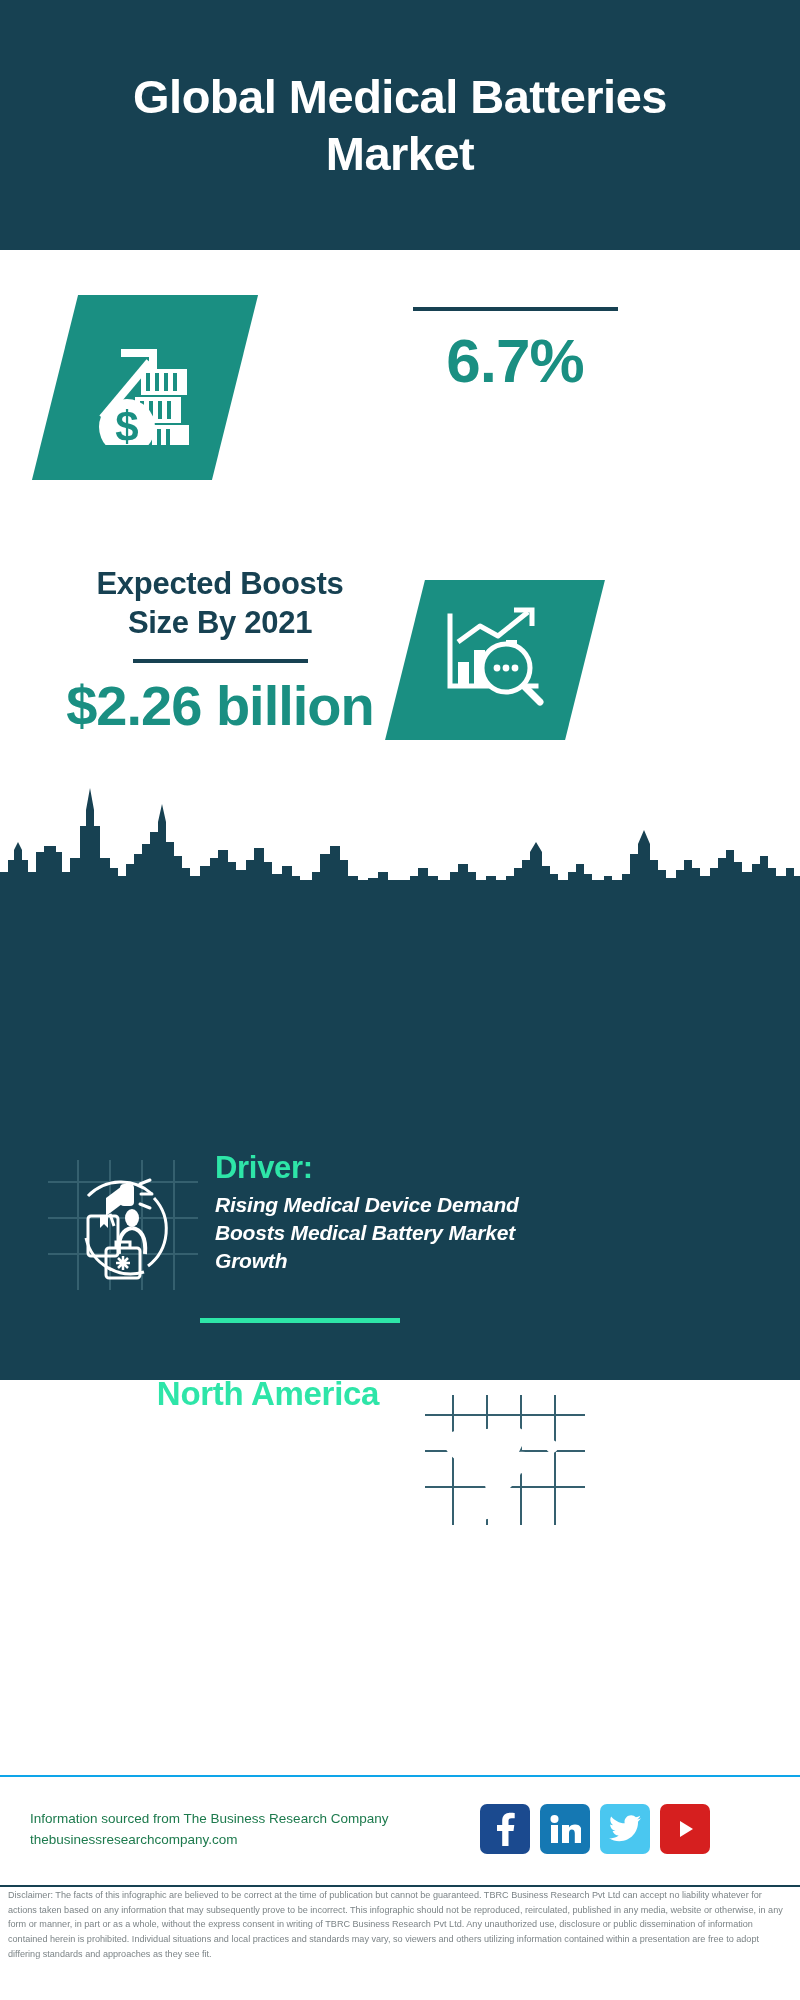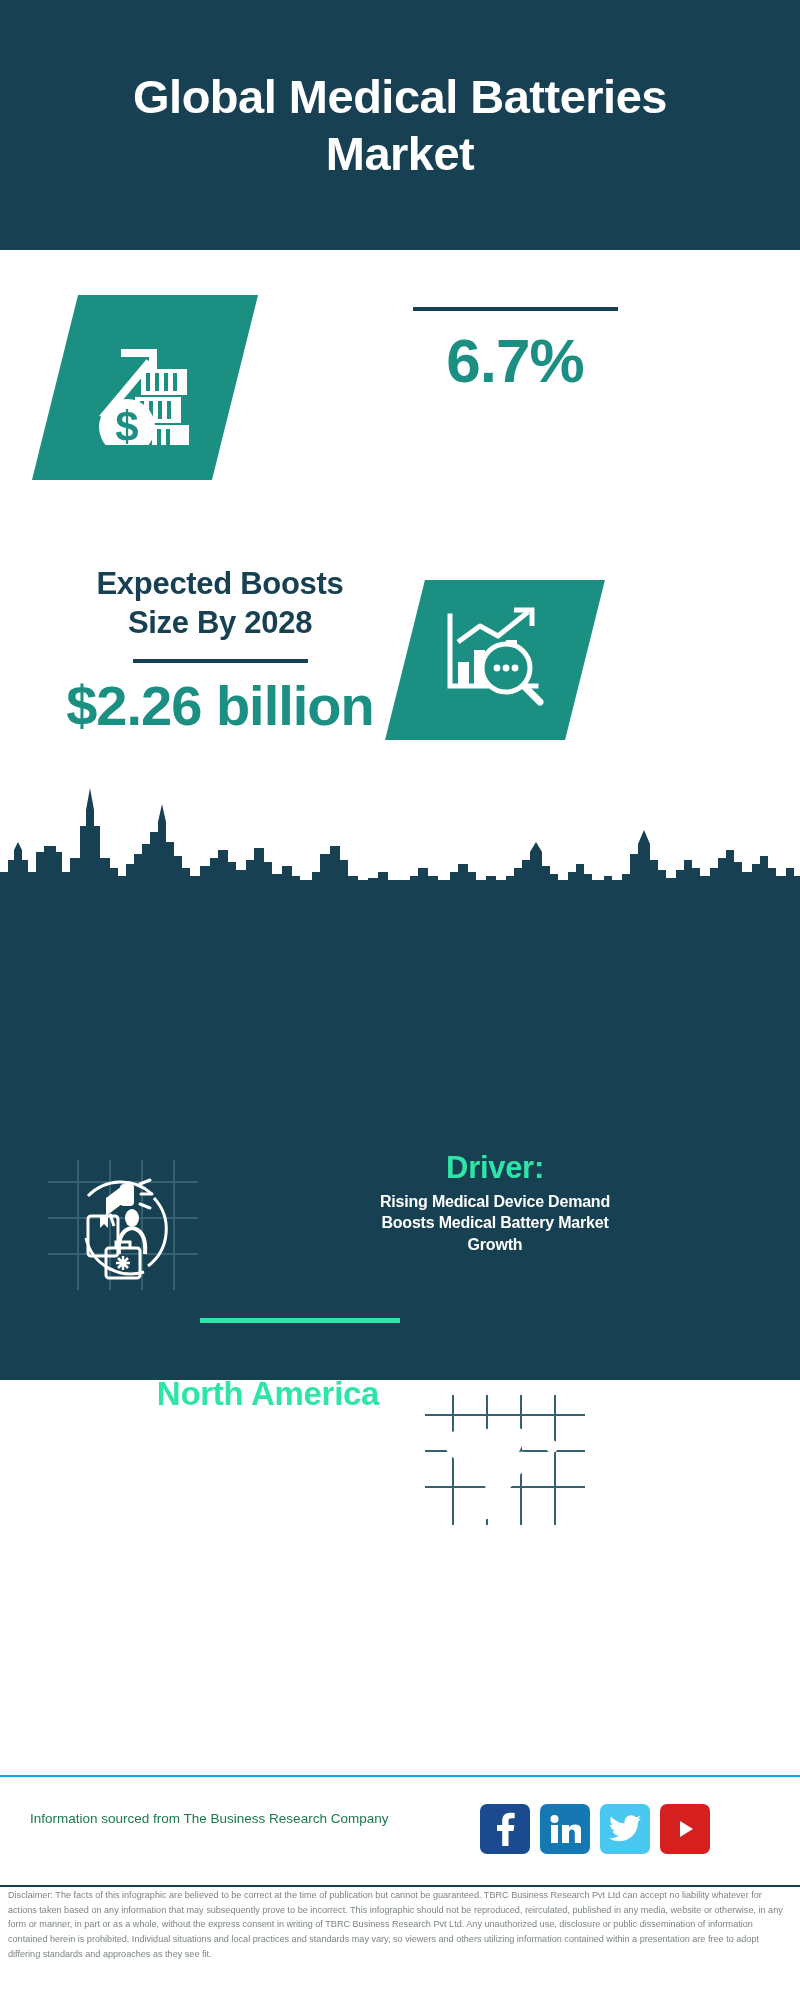--- a/index.html
+++ b/index.html
@@ -58,25 +58,26 @@
 
   
   .darkpanel {
     position:absolute; left:0; top:880px; width:800px; height:500px; background:#174152;
   }
   .skyline { position:absolute; left:0; top:780px; width:800px; height:110px; }
 
   
   .driver-row { position:absolute; left:0; top:1150px; width:800px; }
   .driver-icon { position:absolute; left:48px; top:10px; width:150px; height:130px; }
-  .driver-text { position:absolute; left:215px; top:0px; width:560px; text-align:center; }
+  .driver-text { position:absolute; left:215px; top:0px; width:560px; text-align:left; }
   .driver-label { color:#2ee5a8; font-size:31px; font-weight:bold; letter-spacing:-0.3px; }
   .driver-body {
-    color:#ffffff; font-size:16px; font-weight:bold; line-height:1.33; margin-top:5px;
+    color:#ffffff; font-size:21px; font-weight:bold; line-height:1.33; margin-top:5px;
     letter-spacing:-0.2px;
+    font-style:italic;
   }
 
   .rule-green {
     position:absolute; left:200px; top:1318px; width:200px; height:5px; background:#2ee5a8;
   }
 
   
   .region-row { position:absolute; left:0; top:1375px; width:800px; }
   .region-text { position:absolute; left:28px; top:0; width:480px; text-align:center; }
   .region-name { color:#2ee5a8; font-size:33px; font-weight:bold; letter-spacing:-0.3px; }
@@ -148,21 +149,21 @@
   </div>
 
   <div class="b1text">
     <div class="rule-dark"></div>
     <div class="b1val">6.7%</div>
   </div>
 
   <div class="b2text">
     <div class="b2head">
       <div>Expected Boosts</div>
-      <div>Size By 2028</div>
+      <div>Size By 2021</div>
     </div>
     <div class="rule-dark2"></div>
     <div class="b2val">$2.26 billion</div>
   </div>
 
   <div class="para badge2">
     <div class="para-inner">
       <span>
         <svg width="118" height="104" viewBox="0 0 118 104" fill="none">
 
@@ -264,20 +265,21 @@
       <path fill="#ffffff" d="M22 40 C30 34 42 32 54 34 C64 35 72 32 82 31 C90 30 96 33 100 37 C104 33 110 32 114 35 C117 37 116 42 112 44 C108 46 104 45 101 43 C99 48 96 52 94 57 C100 56 106 58 110 62 C114 66 114 73 110 77 C106 81 100 81 96 78 C94 84 90 88 86 92 C82 96 78 101 76 107 C74 113 70 118 66 122 C62 126 57 124 56 119 C55 112 58 106 60 100 C62 94 60 88 56 84 C50 78 44 74 38 70 C32 66 26 62 22 56 C18 50 18 44 22 40 Z"></path>
       <path fill="#ffffff" d="M124 46 C128 44 132 46 133 50 C134 54 131 58 127 58 C123 58 120 54 121 50 C122 48 123 47 124 46 Z"></path>
       <path fill="#ffffff" d="M106 24 C110 22 114 24 114 28 C114 31 111 33 108 32 C105 31 104 27 106 24 Z"></path>
     </svg>
   </div>
 </div>
 
 <div class="footer">
   <div class="src">
     <div class="src-line">Information sourced from The Business Research Company</div>
+    <div class="src-line">thebusinessresearchcompany.com</div>
   </div>
   <div class="social">
     <div class="sq sq-fb">
       <svg width="26" height="34" viewBox="0 0 26 34">
           <path fill="#ffffff" d="M16.5 34V19h5l0.8-6h-5.8V9.2c0-1.7 0.5-2.9 3-2.9h3.2V1c-0.6-0.1-2.5-0.3-4.7-0.3-4.6 0-7.8 2.8-7.8 8v4.3H5v6h5.2v15z"></path>
         </svg>
     </div>
     <div class="sq sq-li">
       <svg width="32" height="30" viewBox="0 0 32 30">
         <rect x="2" y="11" width="7" height="18" fill="#ffffff"></rect>

